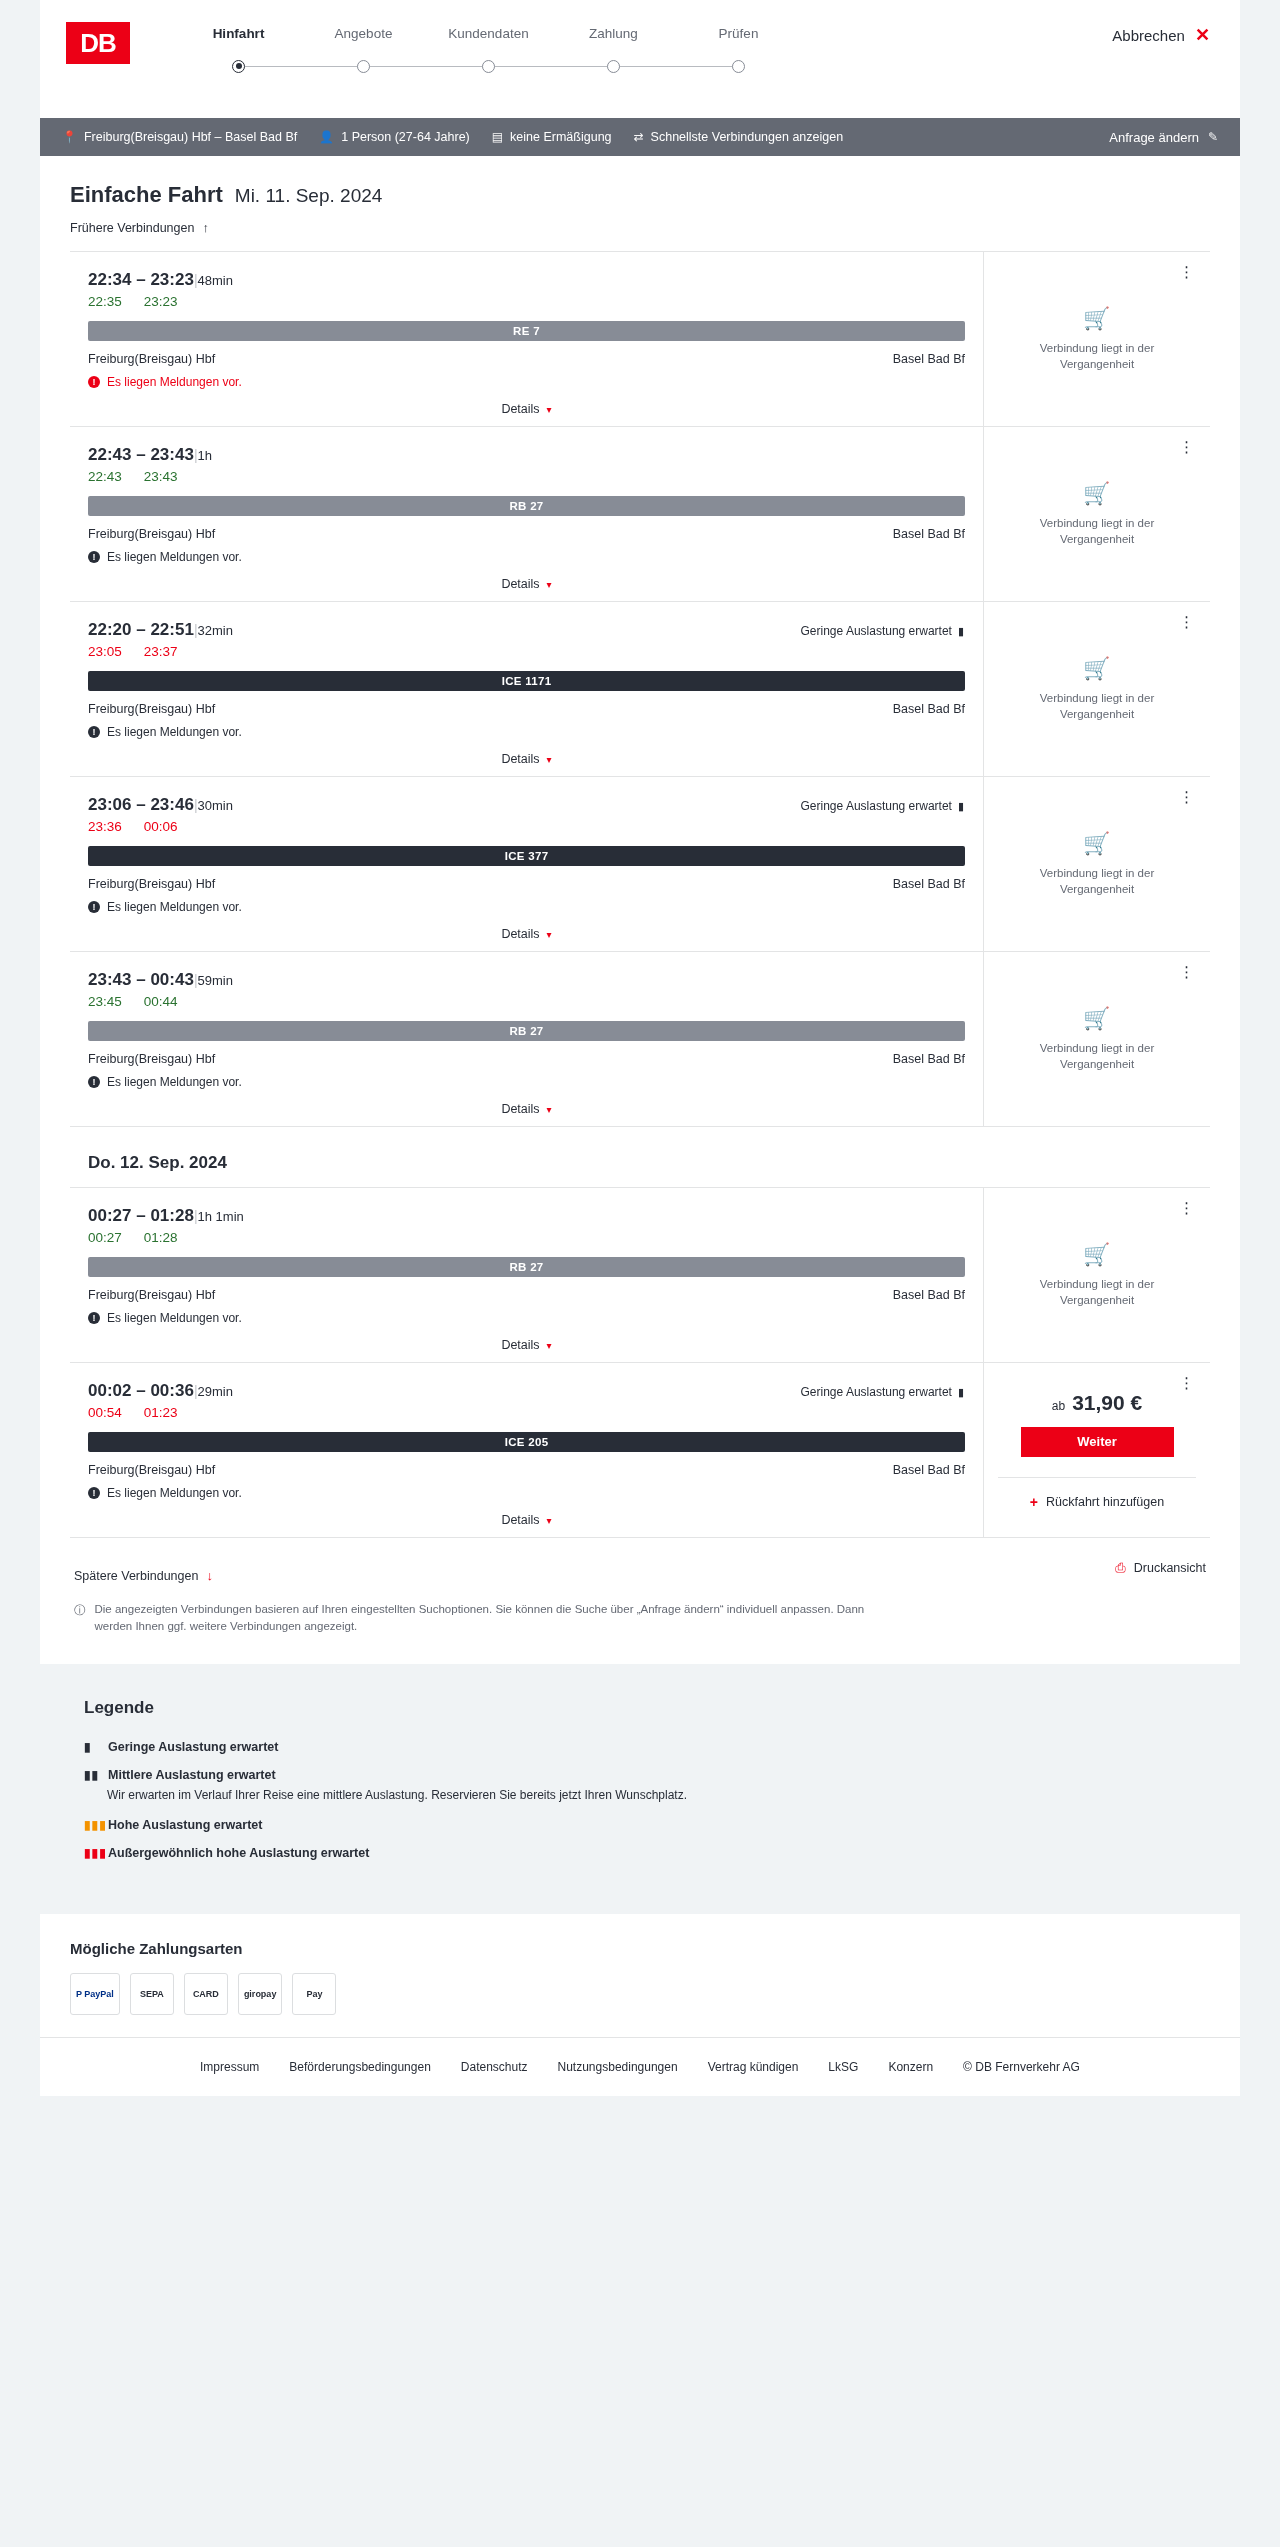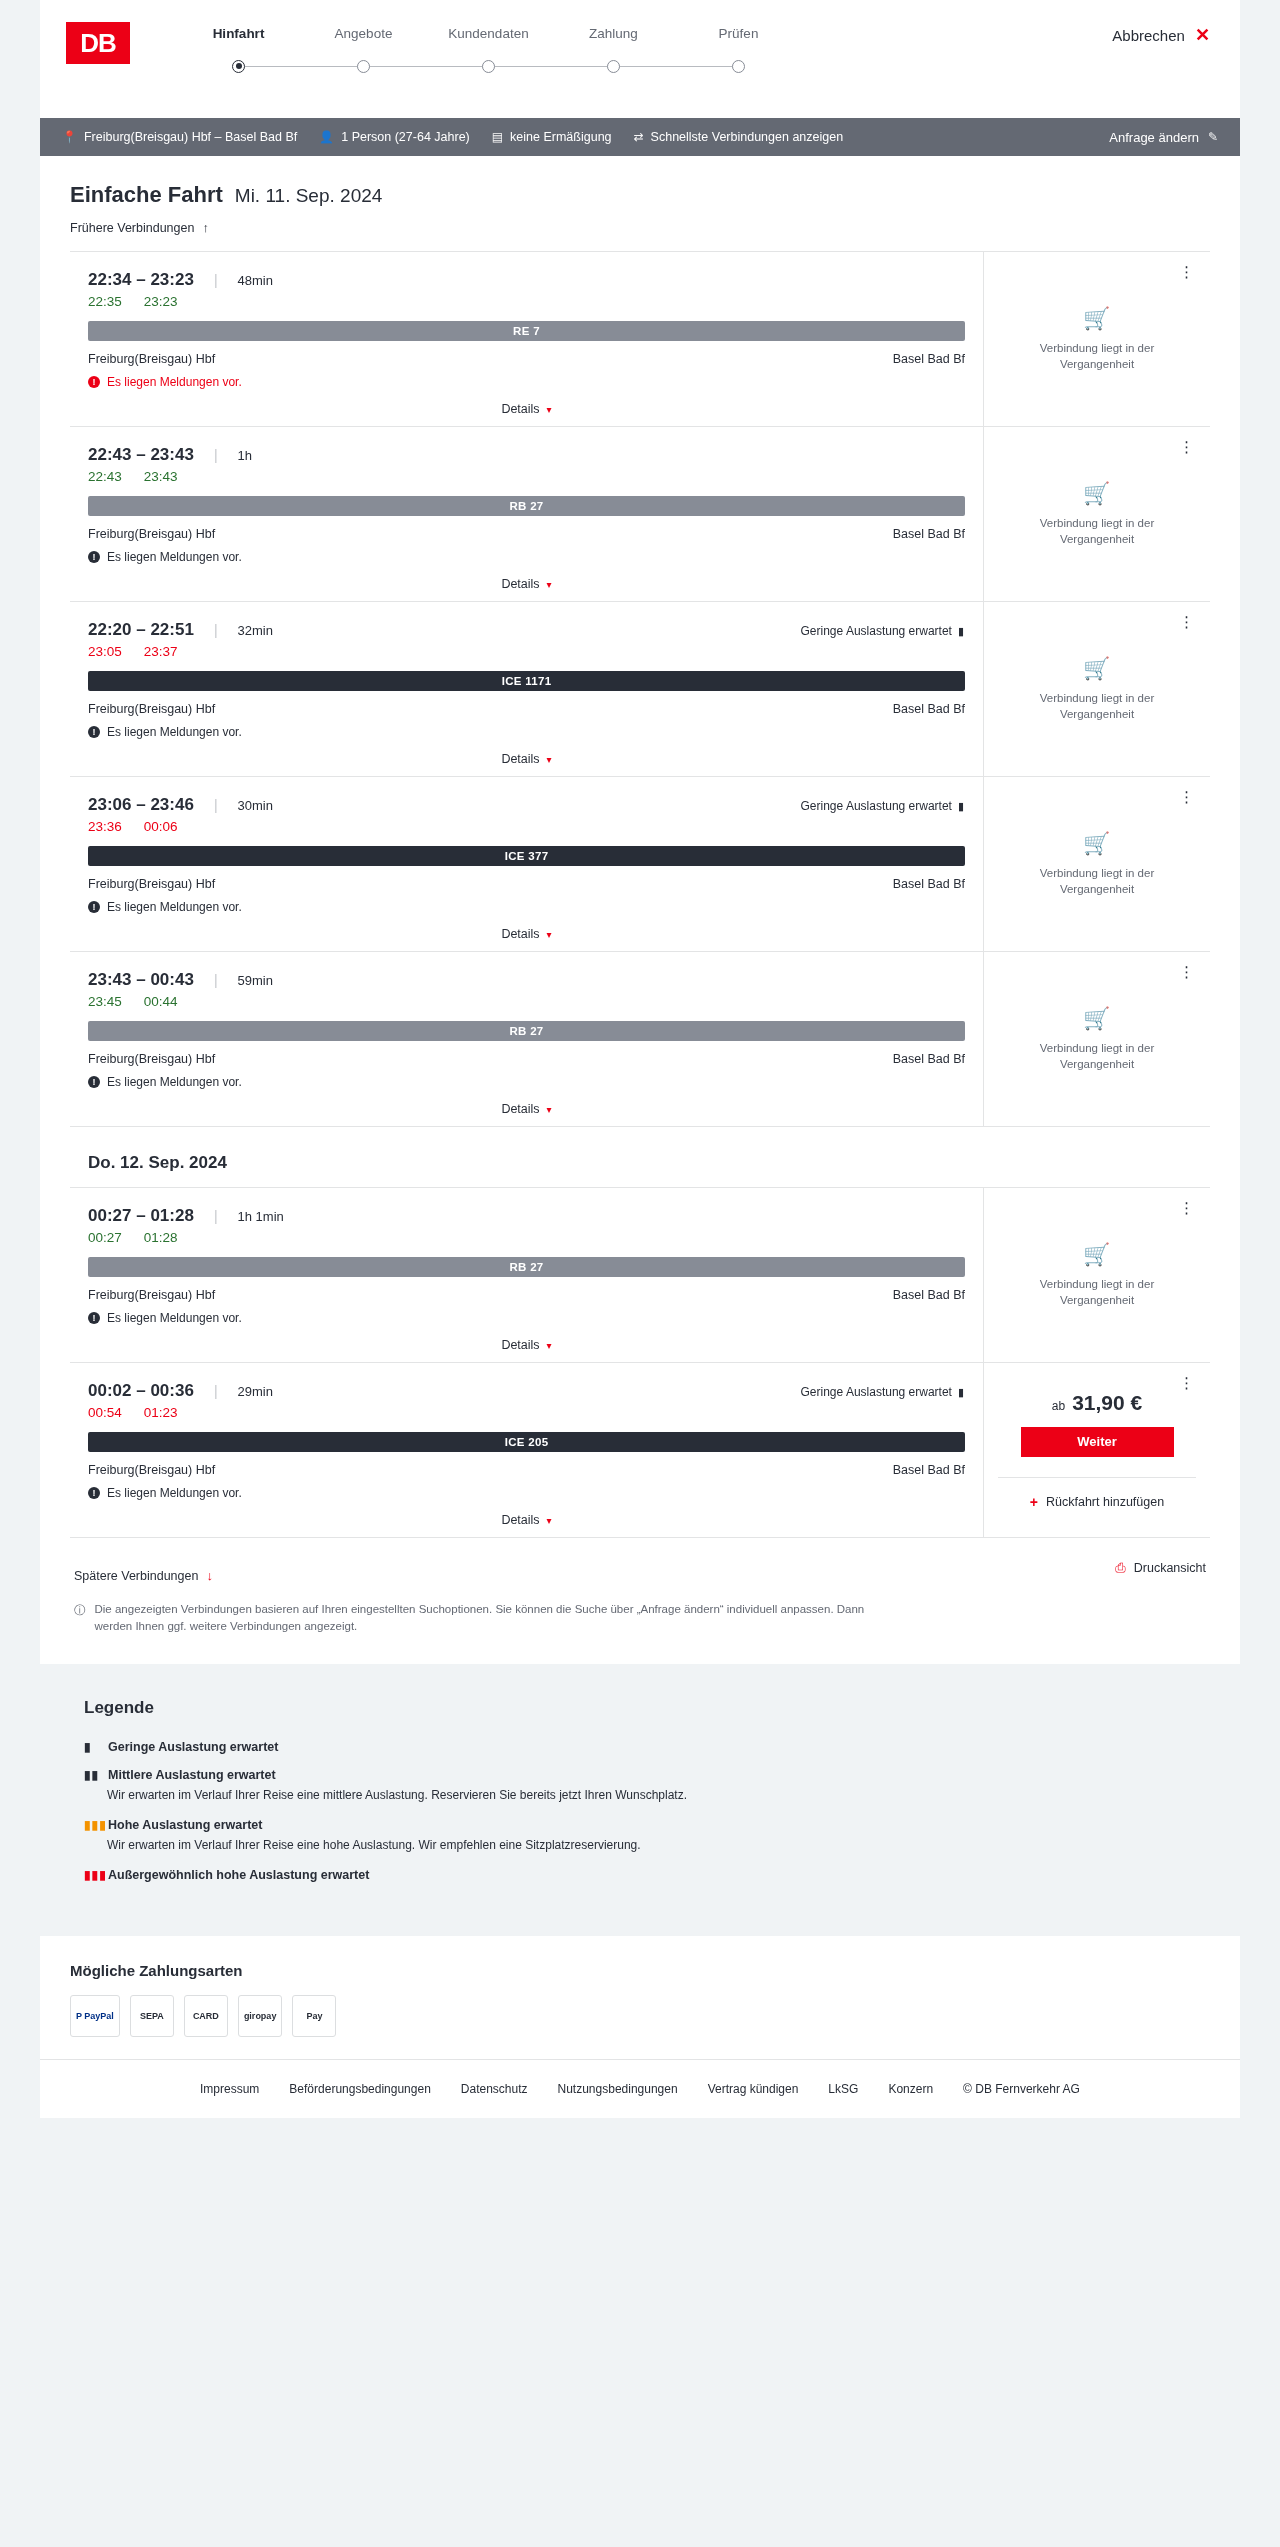--- a/index.html
+++ b/index.html
@@ -173,21 +173,21 @@
   .kebab {
     position: absolute;
     top: 12px; right: 16px;
     font-size: 15px;
     color: #282d37;
     letter-spacing: 0;
     line-height: 1;
     cursor: pointer;
   }
   .time-row {
-    display: flex; align-items: baseline; gap: 20px;
+    display: flex; align-items: baseline; gap: 0;
     font-size: 17px; font-weight: bold;
   }
   .dur-sep { color: #c6c8cc; font-weight: normal; font-size: 14px; }
   .dur { font-size: 13px; font-weight: normal; color: #282d37; }
   .load-note {
     margin-left: auto;
     font-size: 12px;
     font-weight: normal;
     color: #282d37;
     display: flex; align-items: center; gap: 6px;
@@ -715,21 +715,20 @@
             <span class="leg-glyph g-mid">▮▮</span>
             <span>Mittlere Auslastung erwartet</span>
           </div>
           <div class="leg-desc">Wir erwarten im Verlauf Ihrer Reise eine mittlere Auslastung. Reservieren Sie bereits jetzt Ihren Wunschplatz.</div>
         </div>
         <div class="leg-item">
           <div class="leg-head">
             <span class="leg-glyph g-high">▮▮▮</span>
             <span>Hohe Auslastung erwartet</span>
           </div>
-          <div class="leg-desc">Wir erwarten im Verlauf Ihrer Reise eine hohe Auslastung. Wir empfehlen eine Sitzplatzreservierung.</div>
         </div>
         <div class="leg-item">
           <div class="leg-head">
             <span class="leg-glyph g-vhigh">▮▮▮</span>
             <span>Außergewöhnlich hohe Auslastung erwartet</span>
           </div>
         </div>
       </div>
   </div>
 

